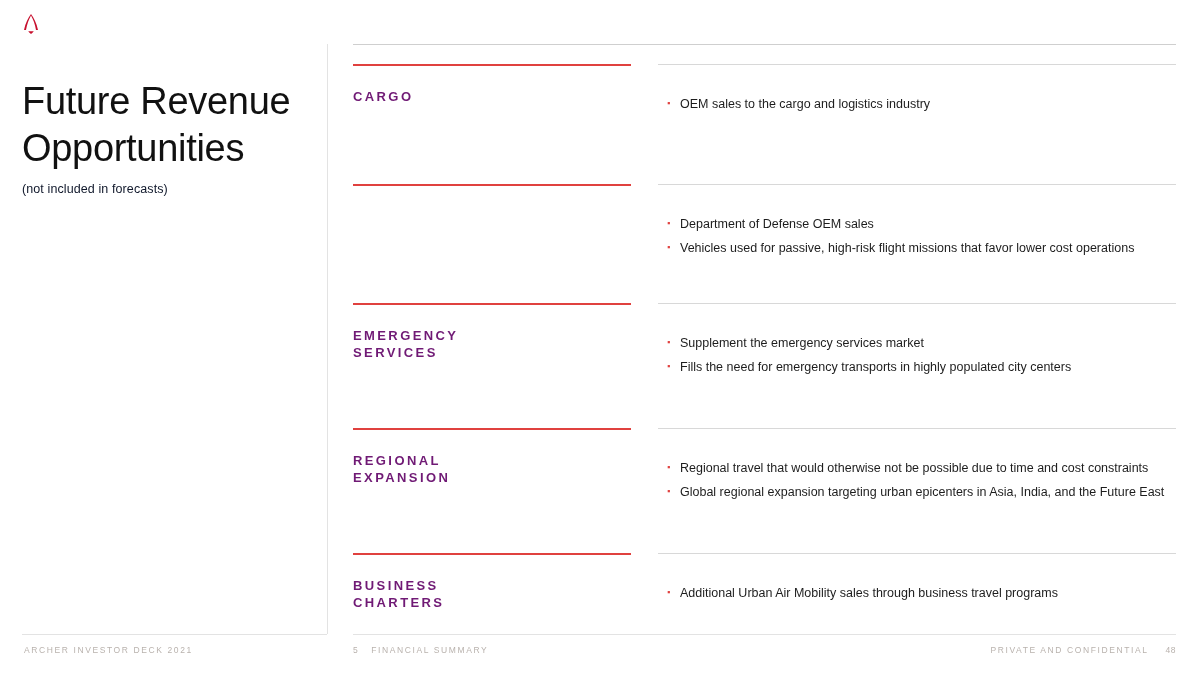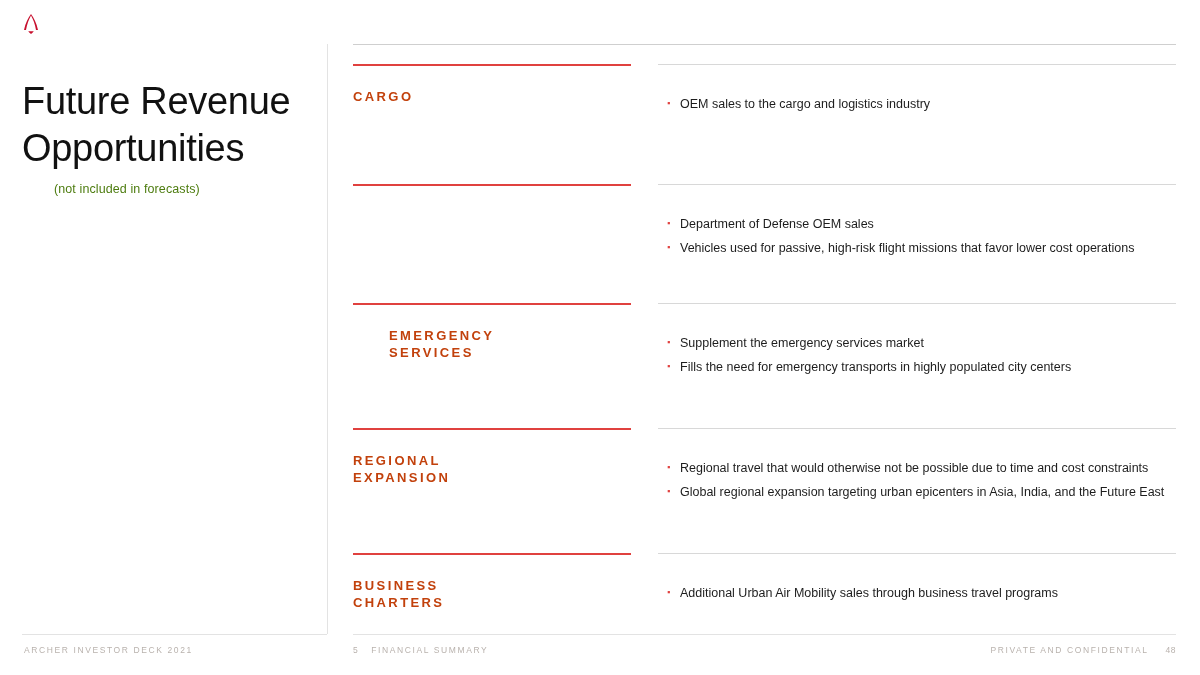--- a/index.html
+++ b/index.html
@@ -47,24 +47,23 @@
   .title {
     font-size: 38px;
     line-height: 47px;
     font-weight: 400;
     letter-spacing: -0.3px;
     color: #111111;
     margin-top: 30px;
   }
   .subtitle {
     font-size: 12.5px;
-    color: #4d7c0f;
+    color: #0f172a;
     margin-top: 10px;
     letter-spacing: 0.1px;
-    margin-left: 32px;
   }
 
   
   .vdiv {
     position: absolute;
     left: 327px;
     top: 0px;
     width: 1px;
     height: 590px;
     background: #e3e3e3;
@@ -96,21 +95,21 @@
     width: 278px;
     height: 1.6px;
     background: #e0413f;
   }
   .cat-label {
     margin-top: 22px;
     font-size: 13px;
     font-weight: bold;
     letter-spacing: 2.4px;
     line-height: 17px;
-    color: #c2410c;
+    color: #701a75;
     text-transform: uppercase;
   }
   .bullets {
     position: absolute;
     left: 305px;
     top: 0px;
     width: 518px;
   }
   .bullet-rule {
     width: 518px;
@@ -213,21 +212,21 @@
         <ul class="bullet-list">
           <li>Department of Defense OEM sales</li>
           <li>Vehicles used for passive, high-risk flight missions that favor lower cost operations</li>
         </ul>
       </div>
     </div>
 
     <div class="row" style="top:259px;">
       <div class="cat">
         <div class="cat-rule"></div>
-        <div class="cat-label" style="white-space:pre-line; width:200px;margin-left:36px;">EMERGENCY
+        <div class="cat-label" style="white-space:pre-line; width:200px;">EMERGENCY
 SERVICES</div>
       </div>
       <div class="bullets">
         <div class="bullet-rule"></div>
         <ul class="bullet-list">
           <li>Supplement the emergency services market</li>
           <li>Fills the need for emergency transports in highly populated city centers</li>
         </ul>
       </div>
     </div>

